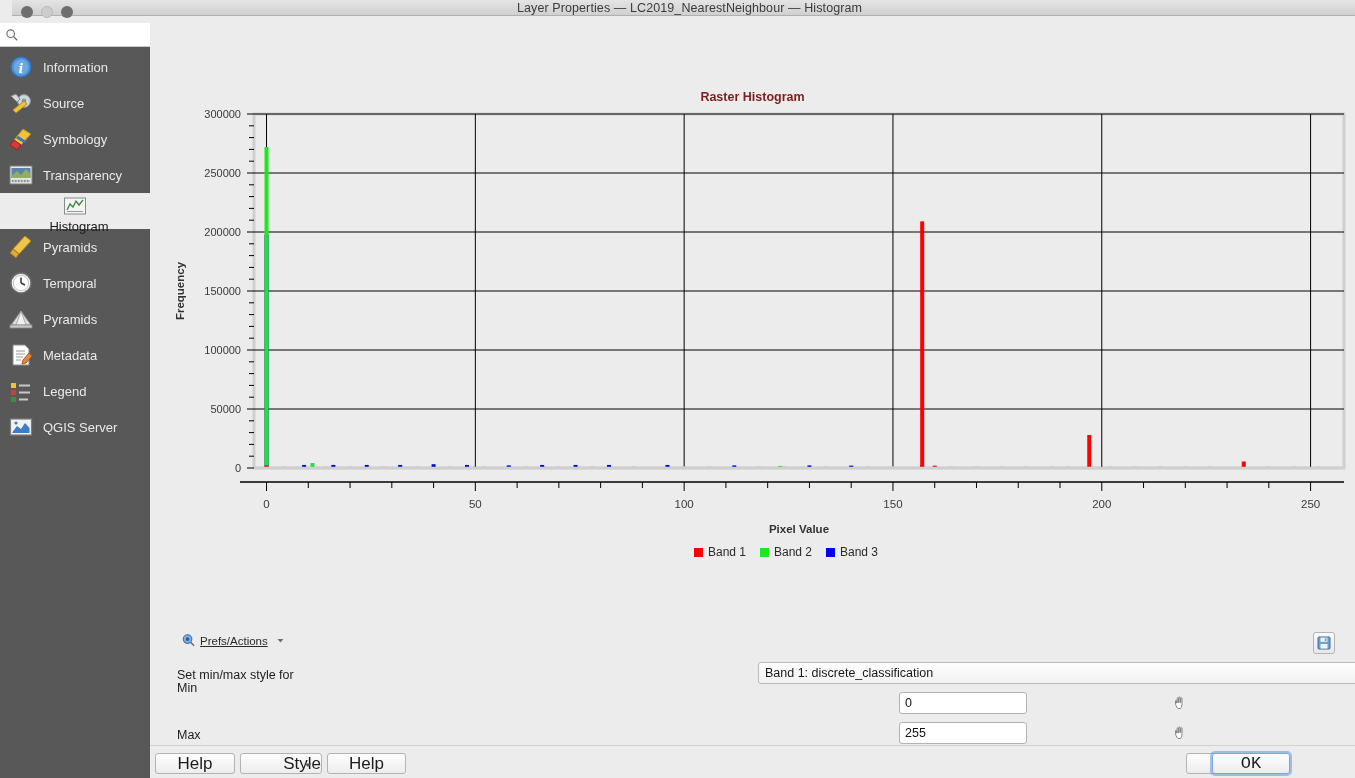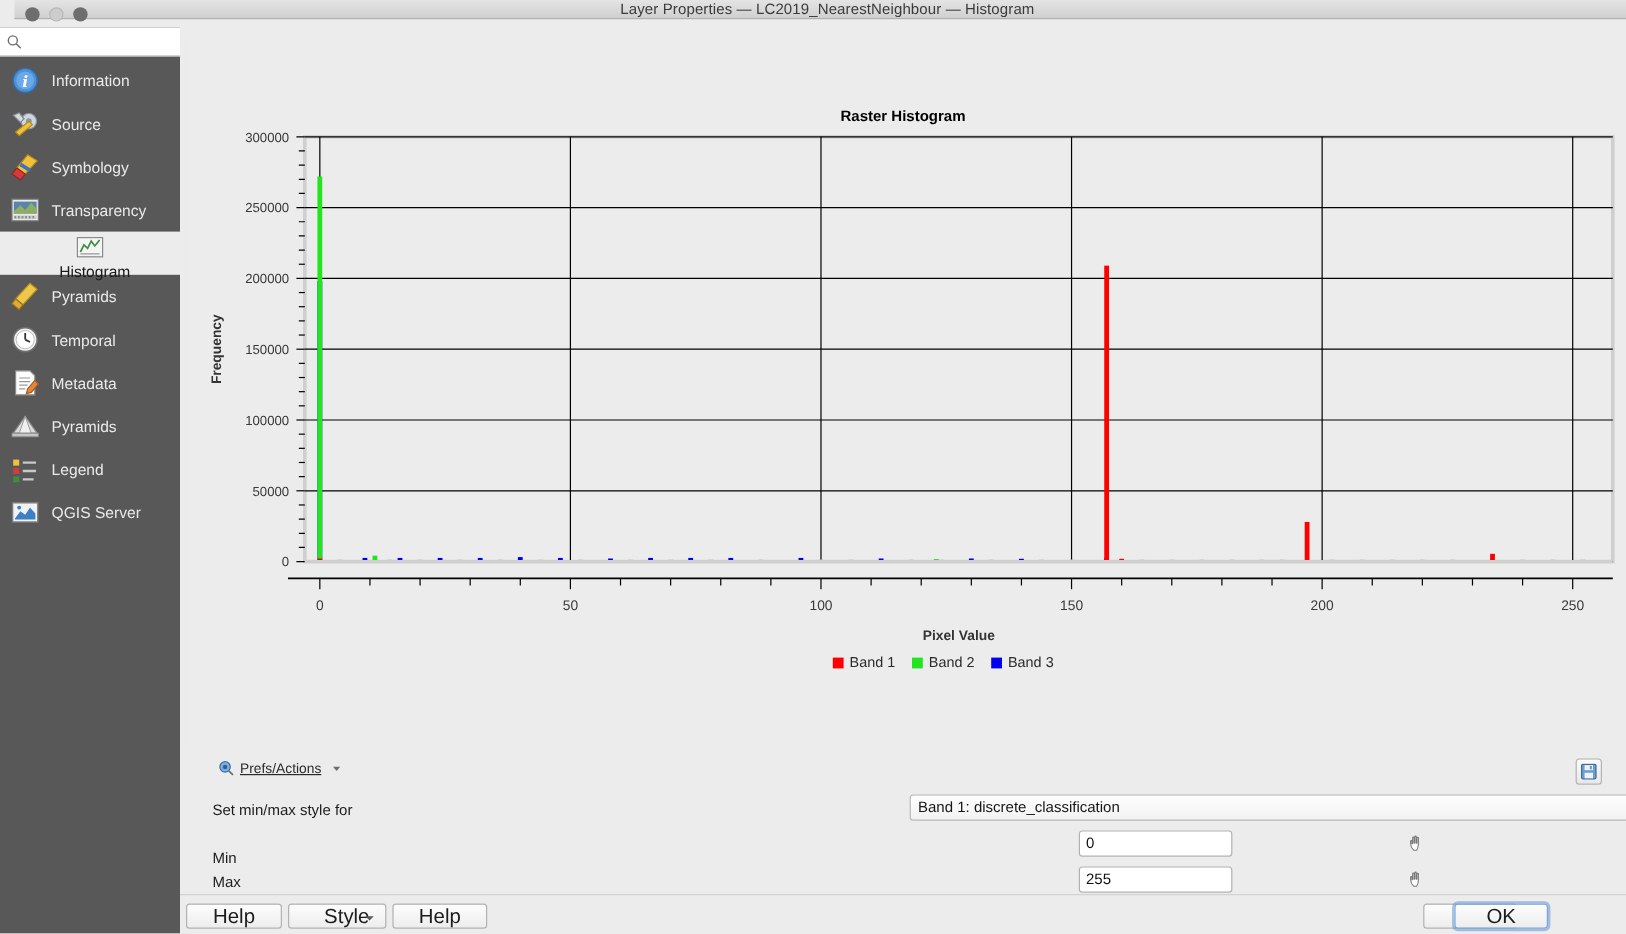--- a/index.html
+++ b/index.html
@@ -59,21 +59,21 @@
   .main {
     position: absolute; left: 150px; top: 23px; width: 1205px; height: 722px;
     background: #ececec;
   }
   .plot-area {
     position: absolute; left: 4px; top: 5px; width: 1197px; height: 595px;
     background: #ececec;
   }
   .chart-title {
     position: absolute; top: 62px; left: 0; width: 1197px; text-align: center;
-    font-size: 12.5px; font-weight: bold; color: #000000;
+    font-size: 12.5px; font-weight: bold; color: #7f1d1d;
   }
   .svgwrap { position: absolute; left: 0; top: 0; }
 
   
   .controls { position: absolute; left: 0; top: 598px; width: 1205px; height: 124px; }
   .prefs {
     position: absolute; left: 31px; top: 12px; display: flex; align-items: center;
     cursor: default;
   }
   .prefs-icon { width: 15px; height: 15px; margin-right: 4px; }
@@ -82,21 +82,21 @@
   .save-btn {
     position: absolute; left: 1163px; top: 11px; width: 22px; height: 22px;
     background: linear-gradient(to bottom,#fbfbfb,#e8e8e8);
     border: 1px solid #b4b4b4; border-radius: 3px;
     display: flex; align-items: center; justify-content: center; cursor: default;
   }
   .row-label {
     position: absolute; left: 27px; font-size: 12.5px; color: #1d1d1d;
   }
   .lbl-style { top: 47px; }
-  .lbl-min   { top: 87px; }
+  .lbl-min   { top: 60px; }
   .lbl-max   { top: 107px; }
 
   .combo {
     position: absolute; left: 608px; top: 41px; width: 672px; height: 22px;
     background: linear-gradient(to bottom,#fefefe,#f2f2f2);
     border: 1px solid #b9b9b9; border-radius: 3px;
     display: flex; align-items: center; padding: 0 6px; cursor: default;
   }
   .combo-text { font-size: 12.5px; color: #171717; flex: 1; }
   .combo-arrow { width: 10px; height: 10px; }
@@ -122,25 +122,25 @@
   }
   .btn {
     position: absolute; top: 7px; height: 21px;
     background: linear-gradient(to bottom,#fdfdfd,#ededed);
     border: 1px solid #b3b3b3; border-radius: 3px;
     font-size: 17px; color: #1c1c1c; cursor: default;
     display: flex; align-items: center; justify-content: center;
     font-family: "Liberation Sans", sans-serif;
   }
   .btn-help   { left: 5px;  width: 80px; }
-  .btn-style  { left: 90px; width: 82px; justify-content: center; padding-left: 16px; }
+  .btn-style  { left: 90px; width: 82px; justify-content: flex-end; padding-left: 16px; }
   .style-arrow { position: absolute; right: 9px; top: 8px; width: 8px; height: 6px; }
   .btn-apply  { left: 177px; width: 79px; }
   .btn-cancel { left: 1036px; width: 78px; padding-left: 43px; }
-  .btn-ok     { left: 1062px; width: 78px; border-color: #7aa7d8; box-shadow: 0 0 0 2px rgba(100,150,210,.55); }
+  .btn-ok     { left: 1062px; width: 78px; border-color: #7aa7d8; box-shadow: 0 0 0 2px rgba(100,150,210,.55); font-family: Liberation Mono, monospace; }
 </style>
 </head>
 <body>
 
 <div class="window">
 
   <div class="titlebar">
     <div class="traffic">
       <div class="light close"></div>
       <div class="light min"></div>
@@ -228,39 +228,39 @@
           <circle cx="13" cy="13" r="10" fill="#f2f2f2" stroke="#6f6f6f" stroke-width="1.4"></circle>
           <circle cx="13" cy="13" r="7.6" fill="#fff" stroke="#b9b9b9" stroke-width="0.8"></circle>
           <line x1="13" y1="13" x2="13" y2="7.5" stroke="#333" stroke-width="1.5"></line>
           <line x1="13" y1="13" x2="17" y2="15" stroke="#333" stroke-width="1.5"></line>
         </svg>
         <span class="nav-label">Temporal</span>
       </div>
 
       <div class="nav-item">
         <svg class="nav-ico" viewBox="0 0 26 26">
+          <path d="M13 5 L23 19 L3 19 Z" fill="#dcdcdc" stroke="#888" stroke-width="1"></path>
+          <path d="M13 5 L18 19 L8 19 Z" fill="#efefef" stroke="#9a9a9a" stroke-width="0.8"></path>
+          <rect x="2" y="19" width="22" height="3" fill="#c6c6c6" stroke="#8a8a8a" stroke-width="0.8"></rect>
+        </svg>
+        <span class="nav-label">Pyramids</span>
+      </div>
+
+      <div class="nav-item">
+        <svg class="nav-ico" viewBox="0 0 26 26">
           <path d="M5 3 H17 L21 7 V23 H5 Z" fill="#fdfdfd" stroke="#8b8b8b" stroke-width="1"></path>
           <g stroke="#9a9a9a" stroke-width="1">
               <line x1="8" y1="9" x2="17" y2="9"></line>
               <line x1="8" y1="12" x2="17" y2="12"></line>
               <line x1="8" y1="15" x2="15" y2="15"></line>
               <line x1="8" y1="18" x2="13" y2="18"></line>
             </g>
           <path d="M15 18 L21 11 L24 14 L18 21 L14 22 Z" fill="#e2873c" stroke="#a85c1c" stroke-width="1"></path>
         </svg>
         <span class="nav-label">Metadata</span>
-      </div>
-
-      <div class="nav-item">
-        <svg class="nav-ico" viewBox="0 0 26 26">
-          <path d="M13 5 L23 19 L3 19 Z" fill="#dcdcdc" stroke="#888" stroke-width="1"></path>
-          <path d="M13 5 L18 19 L8 19 Z" fill="#efefef" stroke="#9a9a9a" stroke-width="0.8"></path>
-          <rect x="2" y="19" width="22" height="3" fill="#c6c6c6" stroke="#8a8a8a" stroke-width="0.8"></rect>
-        </svg>
-        <span class="nav-label">Pyramids</span>
       </div>
 
       <div class="nav-item">
         <svg class="nav-ico" viewBox="0 0 26 26">
           <rect x="3" y="5" width="5" height="5" fill="#f0c23a"></rect>
           <rect x="3" y="12" width="5" height="5" fill="#d33b3b"></rect>
           <rect x="3" y="19" width="5" height="5" fill="#3c8f3c"></rect>
           <g stroke="#c9c9c9" stroke-width="2">
               <line x1="11" y1="7.5" x2="22" y2="7.5"></line>
               <line x1="11" y1="14.5" x2="22" y2="14.5"></line>

